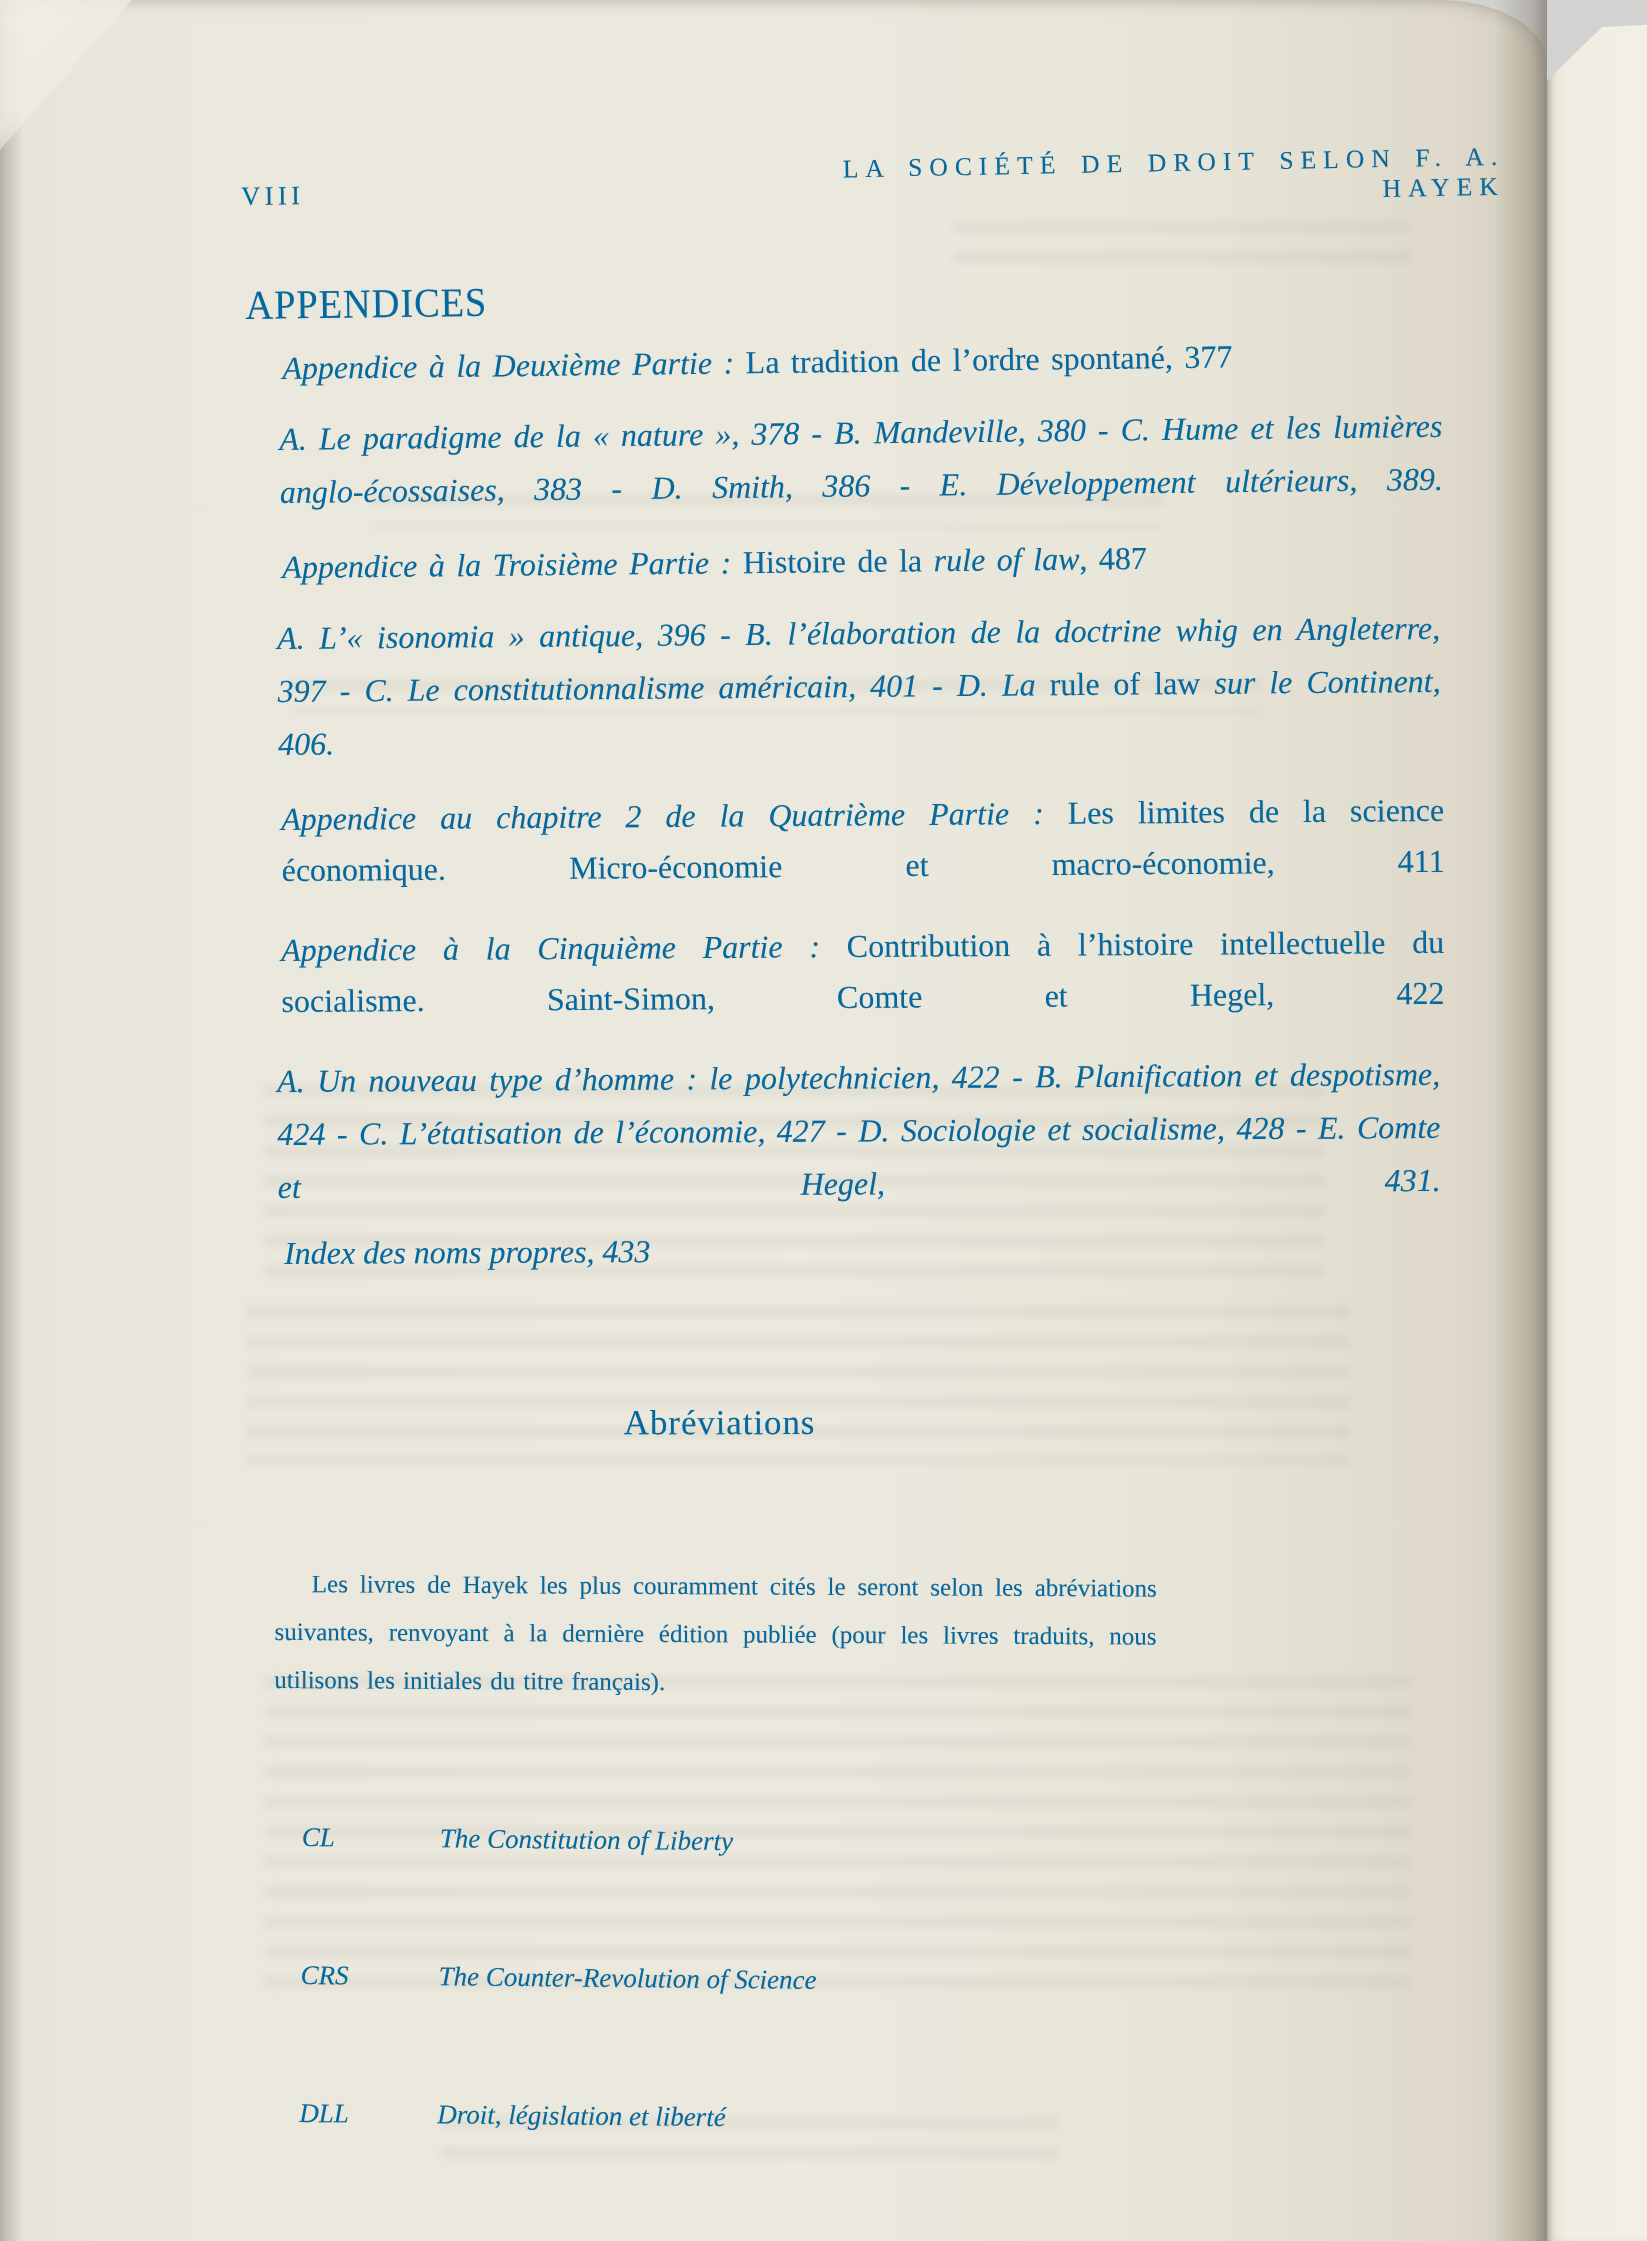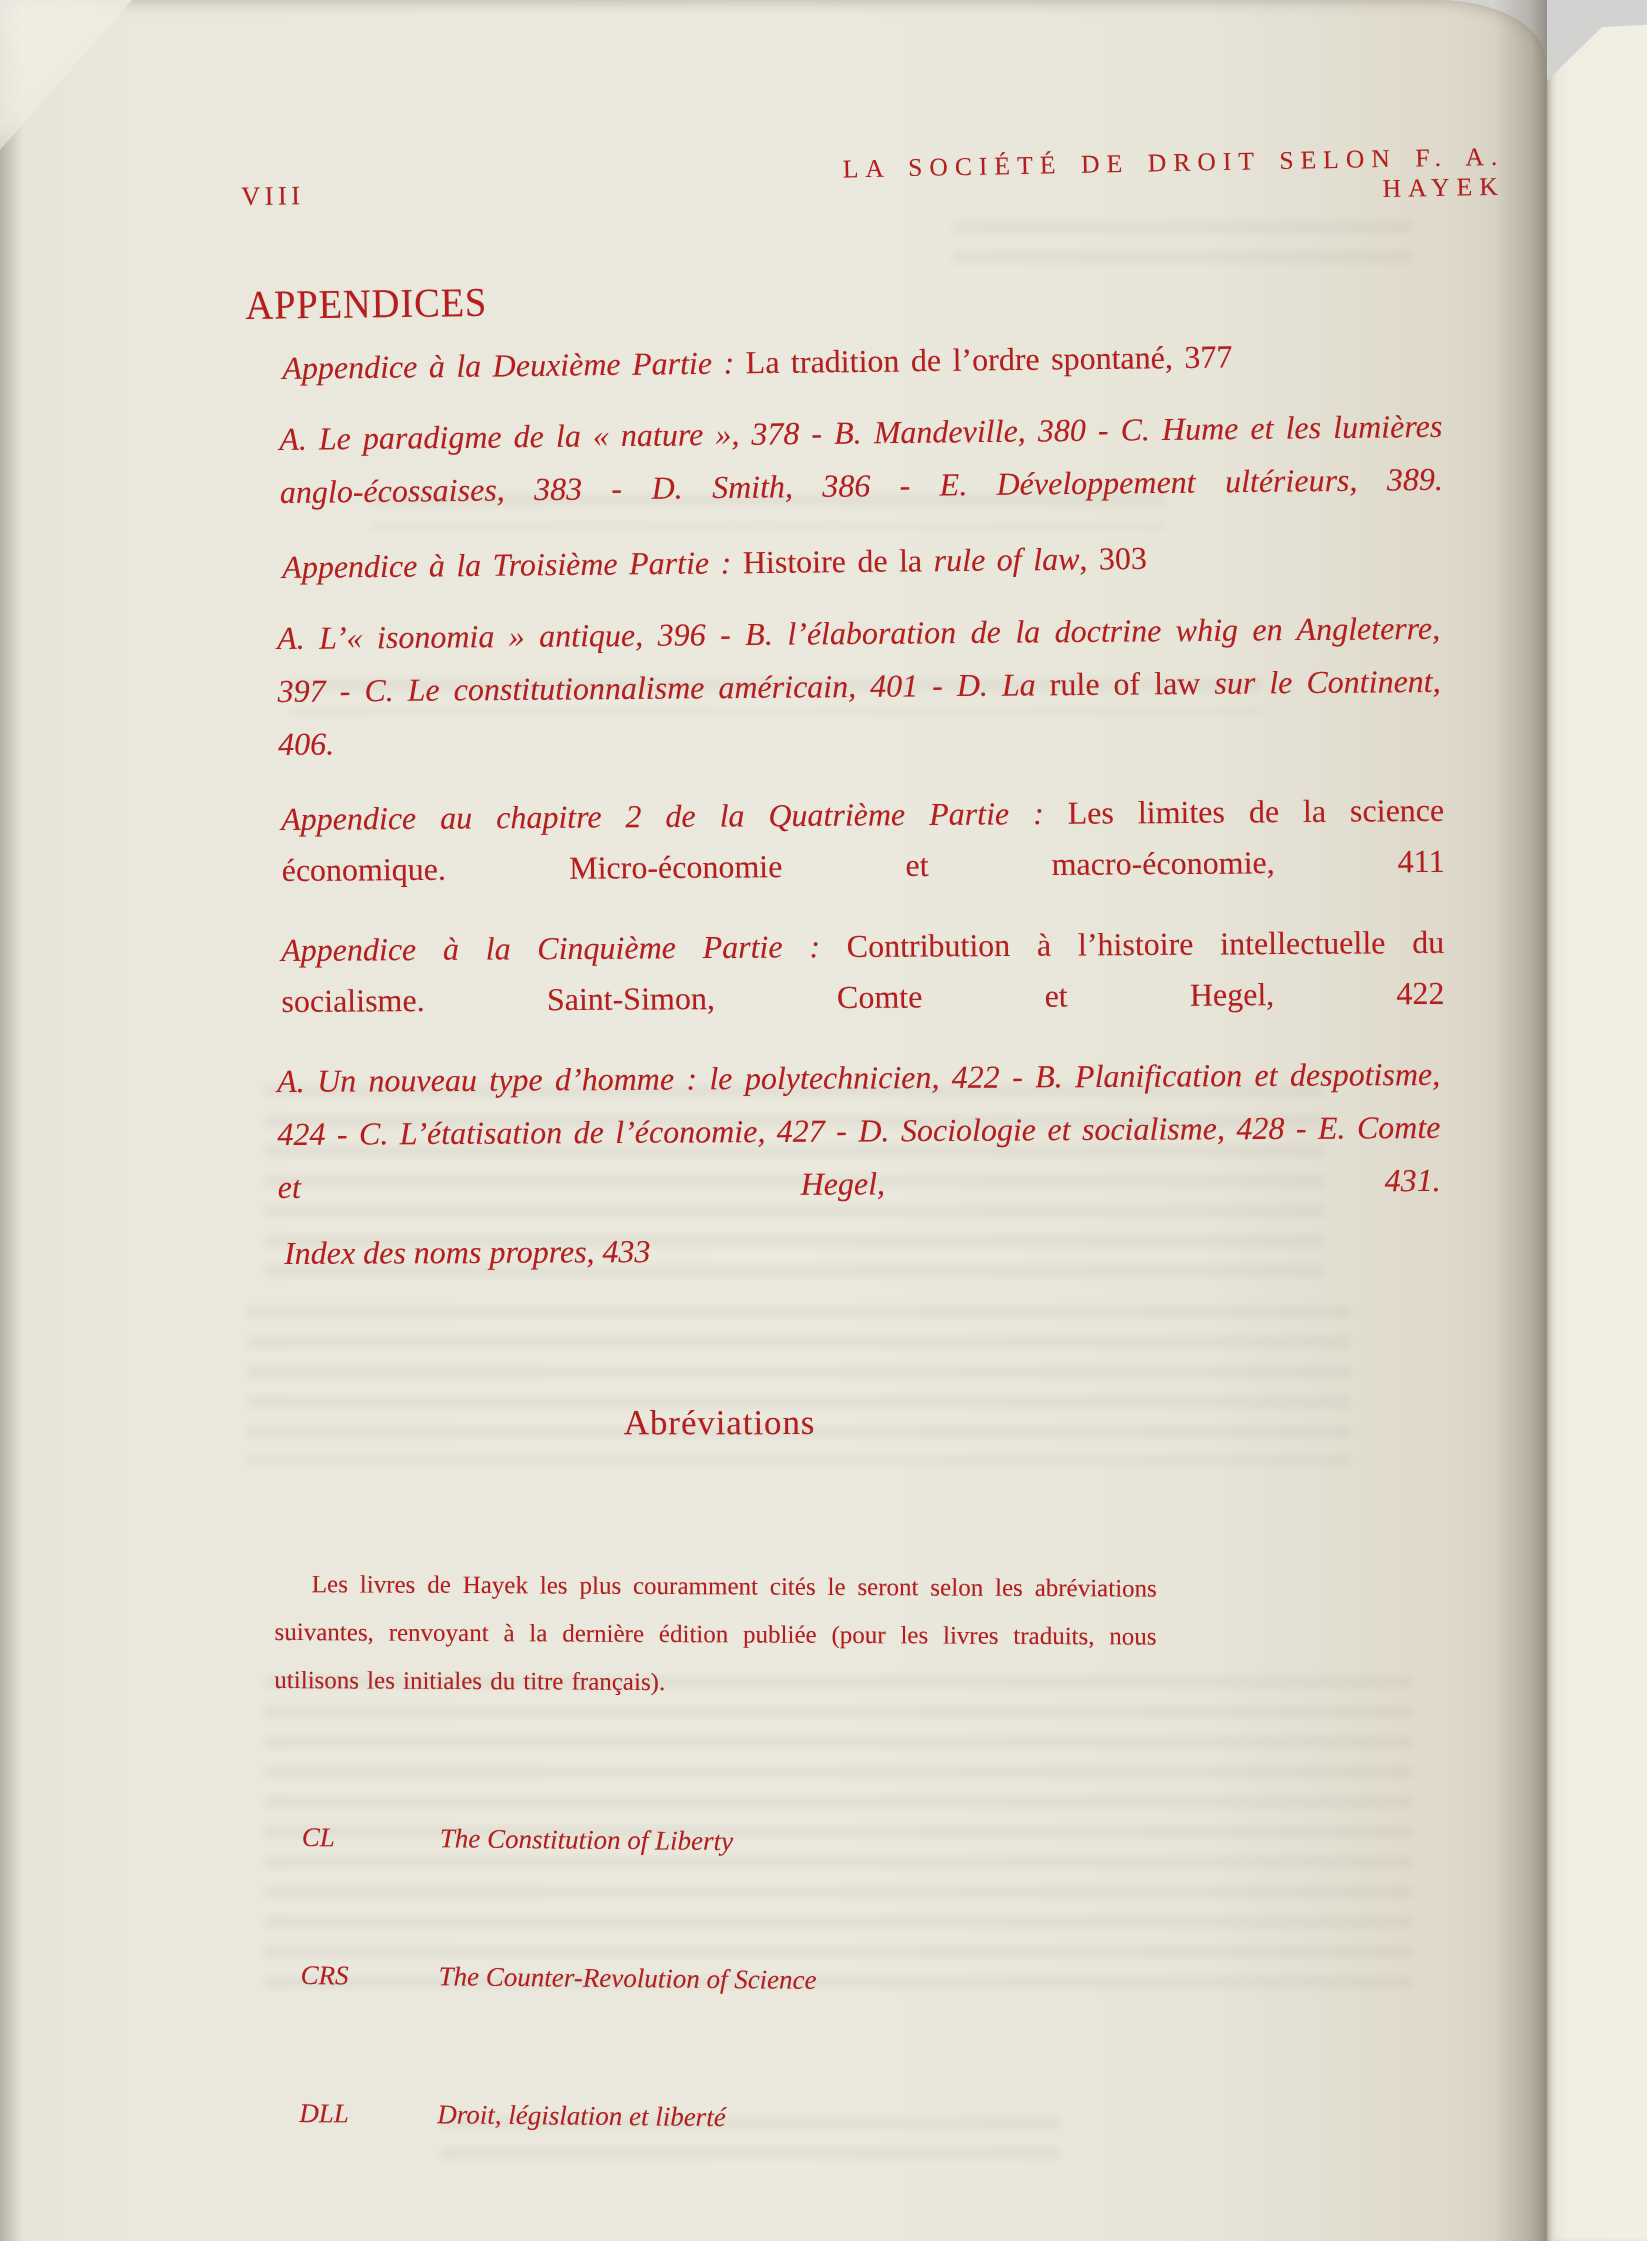--- a/index.html
+++ b/index.html
@@ -2,21 +2,21 @@
 <html style="font-size:14px"><head>
 <meta charset="utf-8">
 <style>
   html,body{margin:0;padding:0;background:#b9b6ae;}
   .photo{
     position:relative;
     width:1647px;height:2242px;
     overflow:hidden;
     background:#d2d2d0;
     font-family:"Liberation Serif","DejaVu Serif",serif;
-    color:#b91c1c;
+    color:#0369a1;
   }
   
   .page{
     position:absolute;left:0;top:0;
     width:1546px;height:2242px;
     background:
       linear-gradient(90deg, rgba(60,54,44,.28) 0, rgba(60,54,44,0) 23px),
       linear-gradient(90deg, #e6e3d8 0, #eae7dc 8%, #ebe8dd 52%, #e7e4d8 78%, #ded9ca 94%, #d0ccbc 100%),
       linear-gradient(180deg, #e9e6db 0, #eae7dc 100%);
     border-top-right-radius:106px 62px;
@@ -77,21 +77,21 @@
 
   <div class="txt folio ink" style="left:241px;top:181px;transform:rotate(-0.8deg);">VIII</div>
   <div class="txt running-title ink" style="left:706px;top:157px;width:798px;transform:rotate(-1.1deg);">LA SOCIÉTÉ DE DROIT SELON F. A. HAYEK</div>
 
   <div class="txt sec-heading ink" style="left:245px;top:281px;">APPENDICES</div>
 
   <div class="txt entry ink" style="left:282px;top:346px;transform:rotate(-0.7deg);"><span class="it">Appendice à la Deuxième Partie : </span><span>La tradition de l’ordre spontané, 377</span></div>
 
   <div class="txt details ink" style="left:279px;top:413px;transform:rotate(-0.65deg);"><span class="it">A. Le paradigme de la « nature », 378 - B. Mandeville, 380 - C. Hume et les lumières anglo-écossaises, 383 - D. Smith, 386 - E. Développement ultérieurs, 389.</span></div>
 
-  <div class="txt entry ink" style="left:282px;top:545px;transform:rotate(-0.6deg);"><span class="it">Appendice à la Troisième Partie : </span><span>Histoire de la </span><span class="it">rule of law</span><span>, 303</span></div>
+  <div class="txt entry ink" style="left:282px;top:545px;transform:rotate(-0.6deg);"><span class="it">Appendice à la Troisième Partie : </span><span>Histoire de la </span><span class="it">rule of law</span><span>, 487</span></div>
 
   <div class="txt details ink" style="left:277px;top:612px;transform:rotate(-0.5deg);"><span class="it">A. L’« isonomia » antique, 396 - B. l’élaboration de la doctrine whig en Angleterre, 397 - C. Le constitutionnalisme américain, 401 - D. La </span><span>rule of law </span><span class="it">sur le Continent, 406.</span></div>
 
   <div class="txt entry justify ink" style="left:281px;top:794px;line-height:51px;transform:rotate(-0.45deg);"><span class="it">Appendice au chapitre 2 de la Quatrième Partie : </span><span>Les limites de la science économique. Micro-économie et macro-économie, 411</span></div>
 
   <div class="txt entry justify ink" style="left:281px;top:925px;line-height:51px;transform:rotate(-0.4deg);"><span class="it">Appendice à la Cinquième Partie : </span><span>Contribution à l’histoire intellectuelle du socialisme. Saint-Simon, Comte et Hegel, 422</span></div>
 
   <div class="txt details ink" style="left:277px;top:1055px;transform:rotate(-0.35deg);"><span class="it">A. Un nouveau type d’homme : le polytechnicien, 422 - B. Planification et despotisme, 424 - C. L’étatisation de l’économie, 427 - D. Sociologie et socialisme, 428 - E. Comte et Hegel, 431.</span></div>
 
   <div class="txt index-line ink" style="left:284px;top:1235px;transform:rotate(-0.3deg);"><span class="it">Index des noms propres, 433</span></div>

